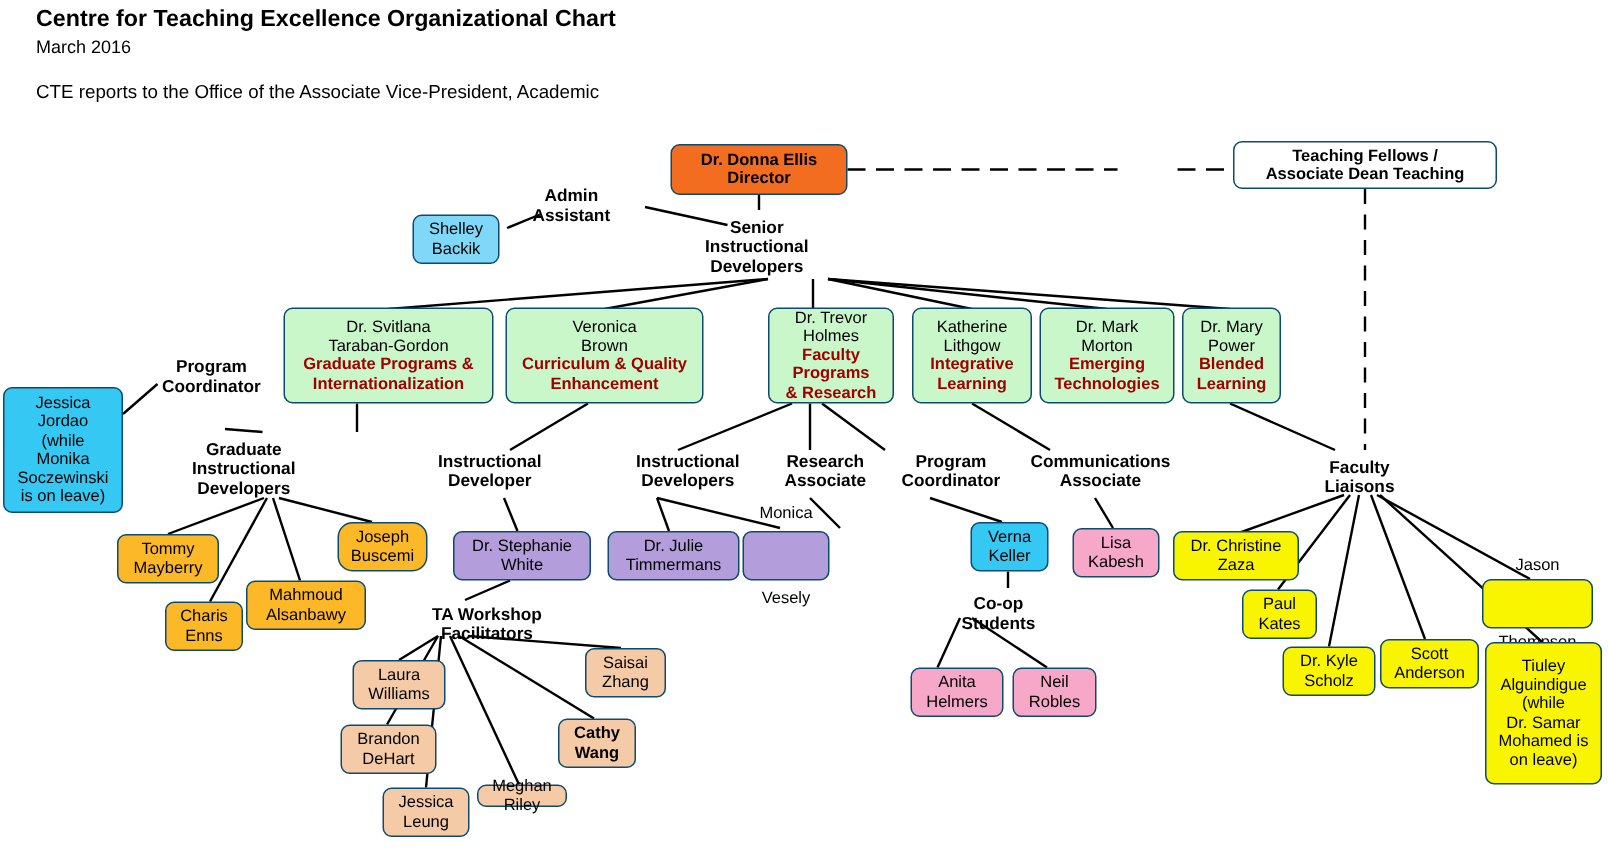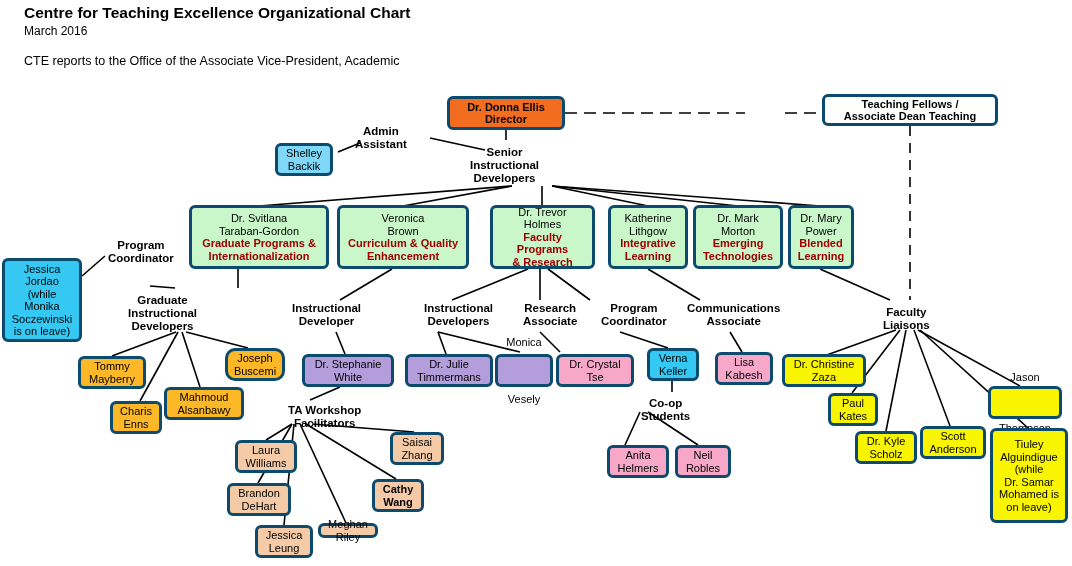--- a/index.html
+++ b/index.html
@@ -9,21 +9,21 @@
     font-family:"Liberation Sans", sans-serif;
     position:relative;
     overflow:hidden;
     color:#000;
   }
   #chart{position:absolute;left:0;top:0;width:1072px;height:566px;}
   svg.lines{position:absolute;left:0;top:0;width:1072px;height:566px;}
   .node{
     position:absolute;
     box-sizing:border-box;
-    border:3px solid #0c4a6e;
+    border:1px solid #0c4a6e;
     border-radius:6px;
     text-align:center;
     font-size:11px;
     line-height:12.5px;
     padding:3px 4px;
     display:flex;
     flex-direction:column;
     align-items:center;
     justify-content:center;
   }
@@ -184,21 +184,21 @@
       <span class="l">Taraban-Gordon</span>
       <span class="l sub">Graduate Programs &amp;</span>
       <span class="l sub">Internationalization</span>
     </div>
     <div class="node" style="left: 337px; top: 205px; width: 132px; height: 64px; background: rgb(201, 247, 201);">
       <span class="l">Veronica</span>
       <span class="l">Brown</span>
       <span class="l sub">Curriculum &amp; Quality</span>
       <span class="l sub">Enhancement</span>
     </div>
-    <div class="node" style="left: 490px; top: 205px; width: 105px; height: 64px; background: rgb(201, 247, 201);">
+    <div class="node" style="left: 512px; top: 205px; width: 84px; height: 64px; background: rgb(201, 247, 201);">
       <span class="l">Dr. Trevor</span>
       <span class="l">Holmes</span>
       <span class="l sub">Faculty Programs</span>
       <span class="l sub">&amp; Research</span>
     </div>
     <div class="node" style="left: 608px; top: 205px; width: 80px; height: 64px; background: rgb(201, 247, 201);">
       <span class="l">Katherine</span>
       <span class="l">Lithgow</span>
       <span class="l sub">Integrative</span>
       <span class="l sub">Learning</span>
@@ -244,24 +244,20 @@
       <span class="l">White</span>
     </div>
     <div class="node" style="left: 405px; top: 354px; width: 88px; height: 33px; background: rgb(179, 157, 219);">
       <span class="l">Dr. Julie</span>
       <span class="l">Timmermans</span>
     </div>
     <div class="node" style="left: 495px; top: 354px; width: 58px; height: 33px; background: rgb(179, 157, 219); gap: 44px;">
       <span class="l">Monica</span>
       <span class="l">Vesely</span>
     </div>
-    <div class="node" style="left: 556px; top: 354px; width: 78px; height: 33px; background: rgb(247, 168, 201);">
-      <span class="l">Dr. Crystal</span>
-      <span class="l">Tse</span>
-    </div>
     <div class="node" style="left: 647px; top: 348px; width: 52px; height: 33px; background: rgb(53, 200, 242);">
       <span class="l">Verna</span>
       <span class="l">Keller</span>
     </div>
     <div class="node" style="left: 715px; top: 352px; width: 58px; height: 33px; background: rgb(247, 168, 201);">
       <span class="l">Lisa</span>
       <span class="l">Kabesh</span>
     </div>
     <div class="node" style="left: 782px; top: 354px; width: 84px; height: 33px; background: rgb(249, 245, 0);">
       <span class="l">Dr. Christine</span>

